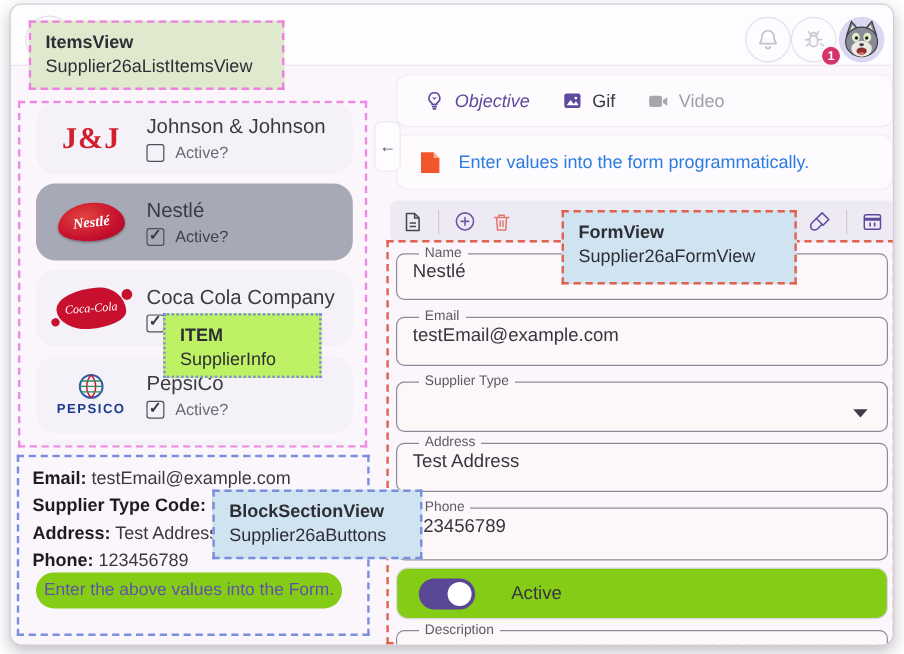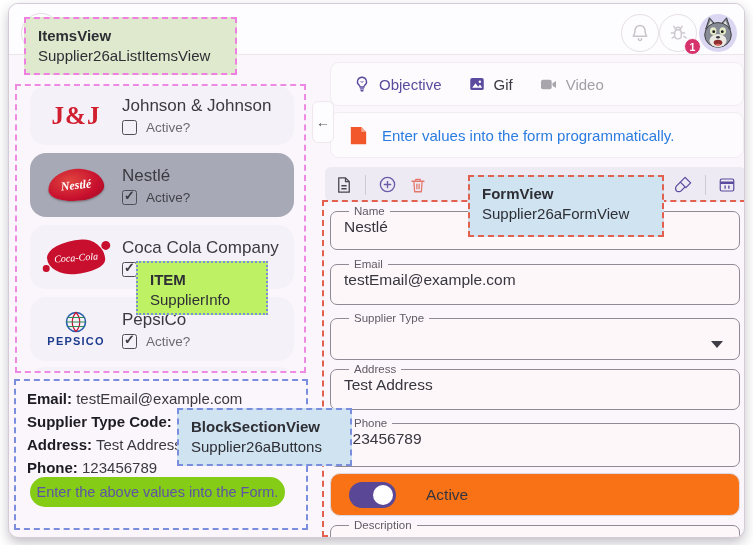--- a/index.html
+++ b/index.html
@@ -57,21 +57,21 @@
   .info-region { position: absolute; left: 5px; top: 375px; width: 294px; height: 151px; border: 2px dashed #7b8ede; z-index: 2; }
   .info-rows { position: absolute; left: 11px; top: 6px; }
   .info-row { font-size: 15px; color: #3b3940; line-height: 23px; }
   .info-row b { color: #1d1c22; }
   .fill-btn { position: absolute; left: 14px; top: 96px; width: 255px; height: 30px; background: #84cc16; border: none; border-radius: 16px; color: #5e53a6; font-size: 14.5px; font-family: "Liberation Sans", sans-serif; }
 
   
   .card { position: absolute; left: 321px; width: 414px; background: #fdfbfd; border: 1px solid #f1ecf2; border-radius: 9px; display: flex; align-items: center; }
   .tabs-card { top: 58px; height: 44px; gap: 26px; padding-left: 22px; }
   .tab { display: flex; align-items: center; gap: 8px; font-size: 15px; }
-  .tab-objective { color: #5b4a9e; } .tab-gif { color: #3a3840; } .tab-video { color: #a39fa8; }
+  .tab-objective { color: #5b4a9e; font-style: italic; } .tab-gif { color: #3a3840; } .tab-video { color: #a39fa8; }
   .note-card { top: 108px; height: 46px; gap: 12px; padding-left: 16px; }
   .note-text { color: #2a7ce0; font-size: 15px; }
   .collapse-handle { position: absolute; left: 303px; top: 97px; width: 22px; height: 42px; background: #fdfcfe; border: 1px solid #eee8ee; border-radius: 6px; z-index: 3; display: flex; align-items: center; justify-content: center; color: #56545c; font-size: 14px; }
 
   .toolbar { position: absolute; left: 316px; top: 163px; width: 421px; height: 35px; background: #edeaf3; border-radius: 6px; display: flex; align-items: center; padding: 0 10px; gap: 12px; }
   .tb-divider { width: 1px; height: 20px; background: #cfc9d8; }
   .tb-spacer { flex: 1; }
   .tb-btn { display: flex; align-items: center; justify-content: center; }
 
   
@@ -79,21 +79,21 @@
   fieldset.field { position: absolute; left: 321px; width: 410px; border: 1px solid #8f8a96; border-radius: 7px; background: #fdf7fa; padding: 0 13px 6px 13px; z-index: 2; }
   fieldset.field legend { font-size: 11.5px; color: #5f5a66; padding: 0 5px; margin-left: 5px; }
   .field-value { font-size: 15.5px; color: #37353e; margin-top: 1px; }
   .caret { position: absolute; right: 16px; top: 50%; margin-top: -1px; width: 0; height: 0; border-left: 6px solid transparent; border-right: 6px solid transparent; border-top: 7px solid #3f3d45; }
   .f-name { top: 201px; height: 45px; }
   .f-email { top: 254px; height: 47px; }
   .f-type { top: 308px; height: 48px; }
   .f-address { top: 359px; height: 47px; }
   .f-phone { top: 413px; height: 50px; }
   .f-desc { top: 515px; height: 40px; }
-  .toggle-card { position: absolute; left: 321px; top: 469px; width: 410px; height: 43px; background: #f97316; border: 1px solid #ddd7df; border-radius: 10px; display: flex; align-items: center; padding-left: 18px; gap: 30px; z-index: 2; }
+  .toggle-card { position: absolute; left: 321px; top: 469px; width: 410px; height: 43px; background: #84cc16; border: 1px solid #ddd7df; border-radius: 10px; display: flex; align-items: center; padding-left: 18px; gap: 30px; z-index: 2; }
   .toggle { width: 47px; height: 26px; border-radius: 13px; background: #5a4796; position: relative; }
   .toggle .knob { position: absolute; right: 3px; top: 3px; width: 20px; height: 20px; border-radius: 50%; background: #fff; }
   .toggle-label { font-size: 15.5px; color: #37353e; }
 
   svg { display: block; }
 </style>
 </head>
 <body>
 
 <div class="stage">

